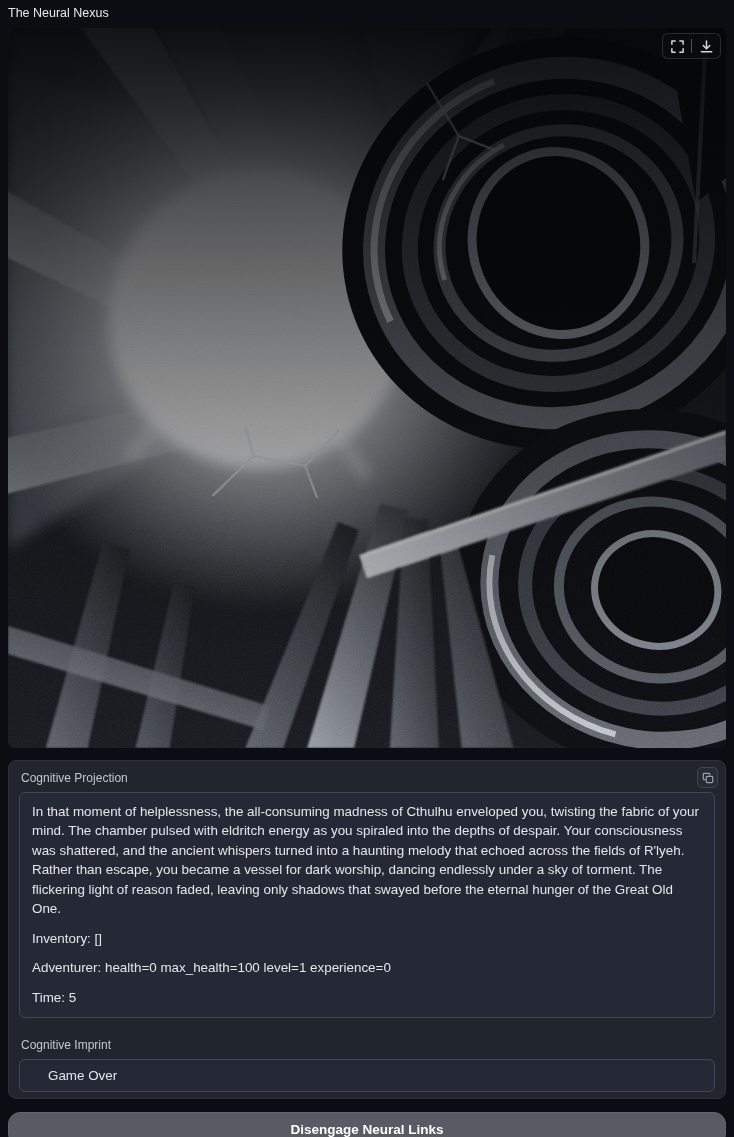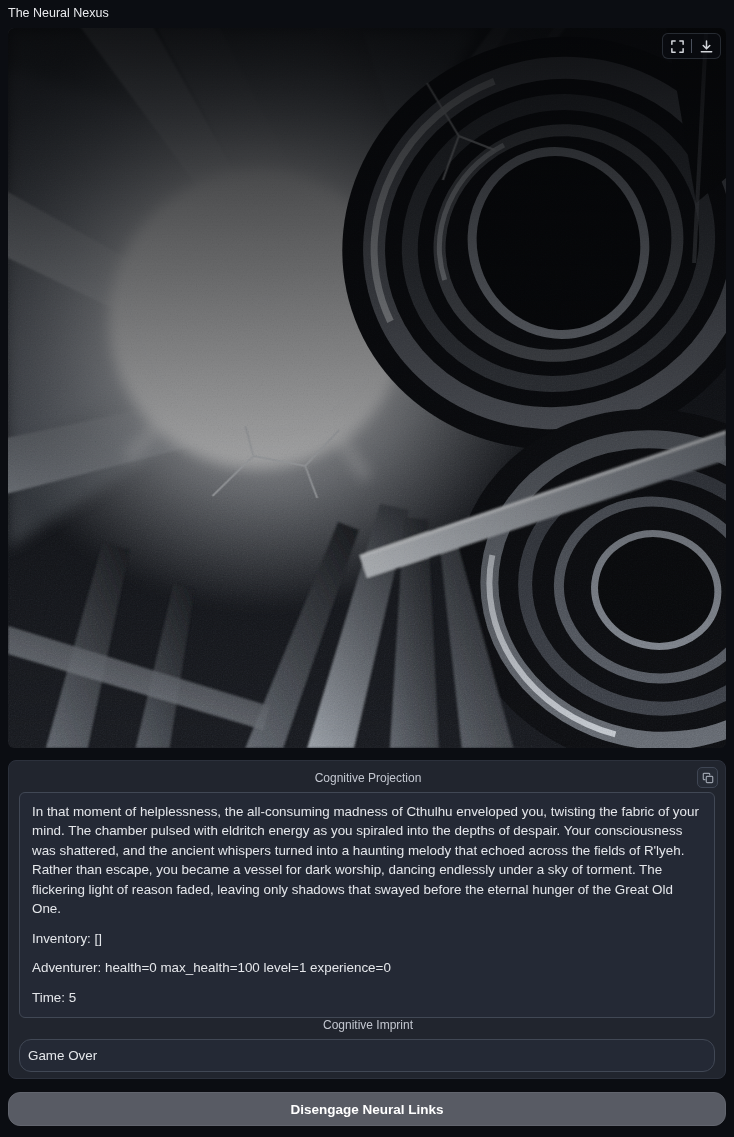--- a/index.html
+++ b/index.html
@@ -29,40 +29,40 @@
     width:18px;height:18px;display:flex;align-items:center;justify-content:center;
     color:#d3d6db;cursor:pointer;background:none;border:none;padding:0;
   }
   .tool-sep{width:1px;height:14px;background:#4a505c;}
   
   .panel{
     margin-top:12px;background:#21252e;border:1px solid #2c313c;
     border-radius:8px;padding:9px 10px 6px 10px;box-sizing:border-box;position:relative;
   }
   .field-label{
-    color:#c3c7d0;font-size:12px;line-height:14px;margin:1px 0 7px 2px;text-align:center;
+    color:#c3c7d0;font-size:12px;line-height:14px;margin:1px 0 7px 2px;
   }
   .copy-btn{
     position:absolute;top:6px;right:7px;width:21px;height:21px;
     background:#262b35;border:1px solid #3f4654;border-radius:5px;
     display:flex;align-items:center;justify-content:center;color:#9aa0ab;
     cursor:pointer;padding:0;
   }
   .textbox{
     background:#242935;border:1px solid #414855;border-radius:6px;
     color:#e4e6ea;font-size:13.4px;line-height:1.45;
     padding:9px 12px 8px 12px;height:207px;box-sizing:content-box;
     overflow:hidden;
   }
   .textbox p{margin:0 0 10px 0;}
-  .imprint-label{margin-top:0;}
+  .imprint-label{margin-top:20px;}
   .text-input{
     display:block;width:100%;box-sizing:border-box;height:33px;
-    background:#242935;border:1px solid #414855;border-radius:12px;
-    color:#e4e6ea;font-size:13.4px;padding:0 8px;outline:none;
+    background:#242935;border:1px solid #414855;border-radius:6px;
+    color:#e4e6ea;font-size:13.4px;padding:0 28px;outline:none;
     font-family:"Liberation Sans", sans-serif;
   }
   
   .action-btn{
     display:block;width:718px;height:34px;margin-top:13px;
     background:#585b64;border:1px solid #62656e;border-radius:12px;
     color:#ffffff;font-size:13.5px;font-weight:700;
     font-family:"Liberation Sans", sans-serif;cursor:pointer;
   }
 </style>

